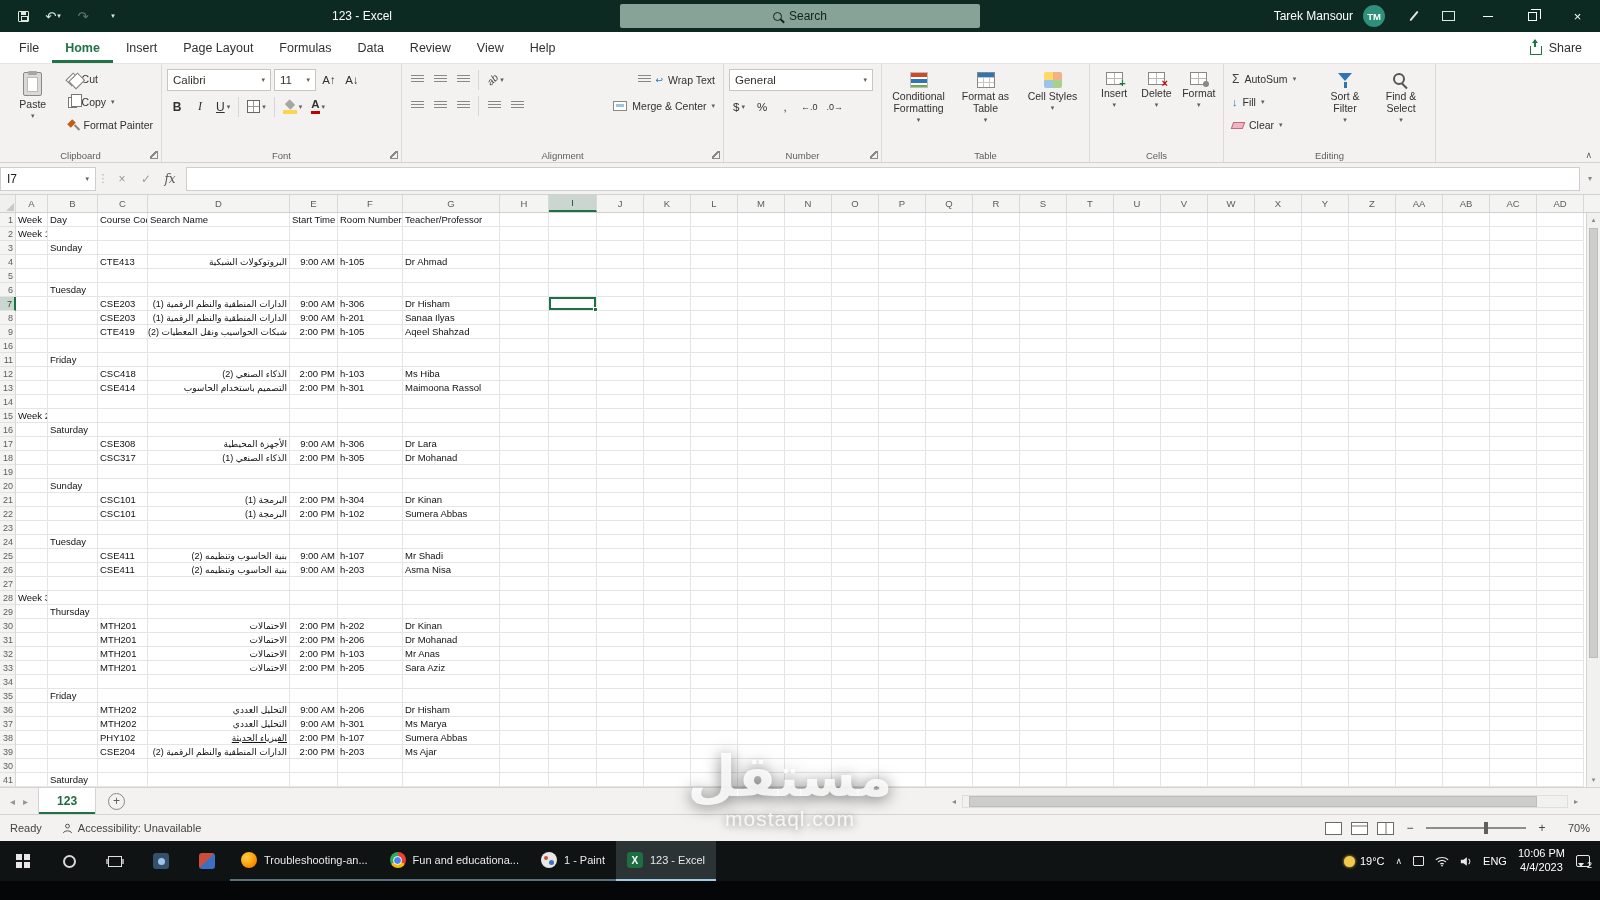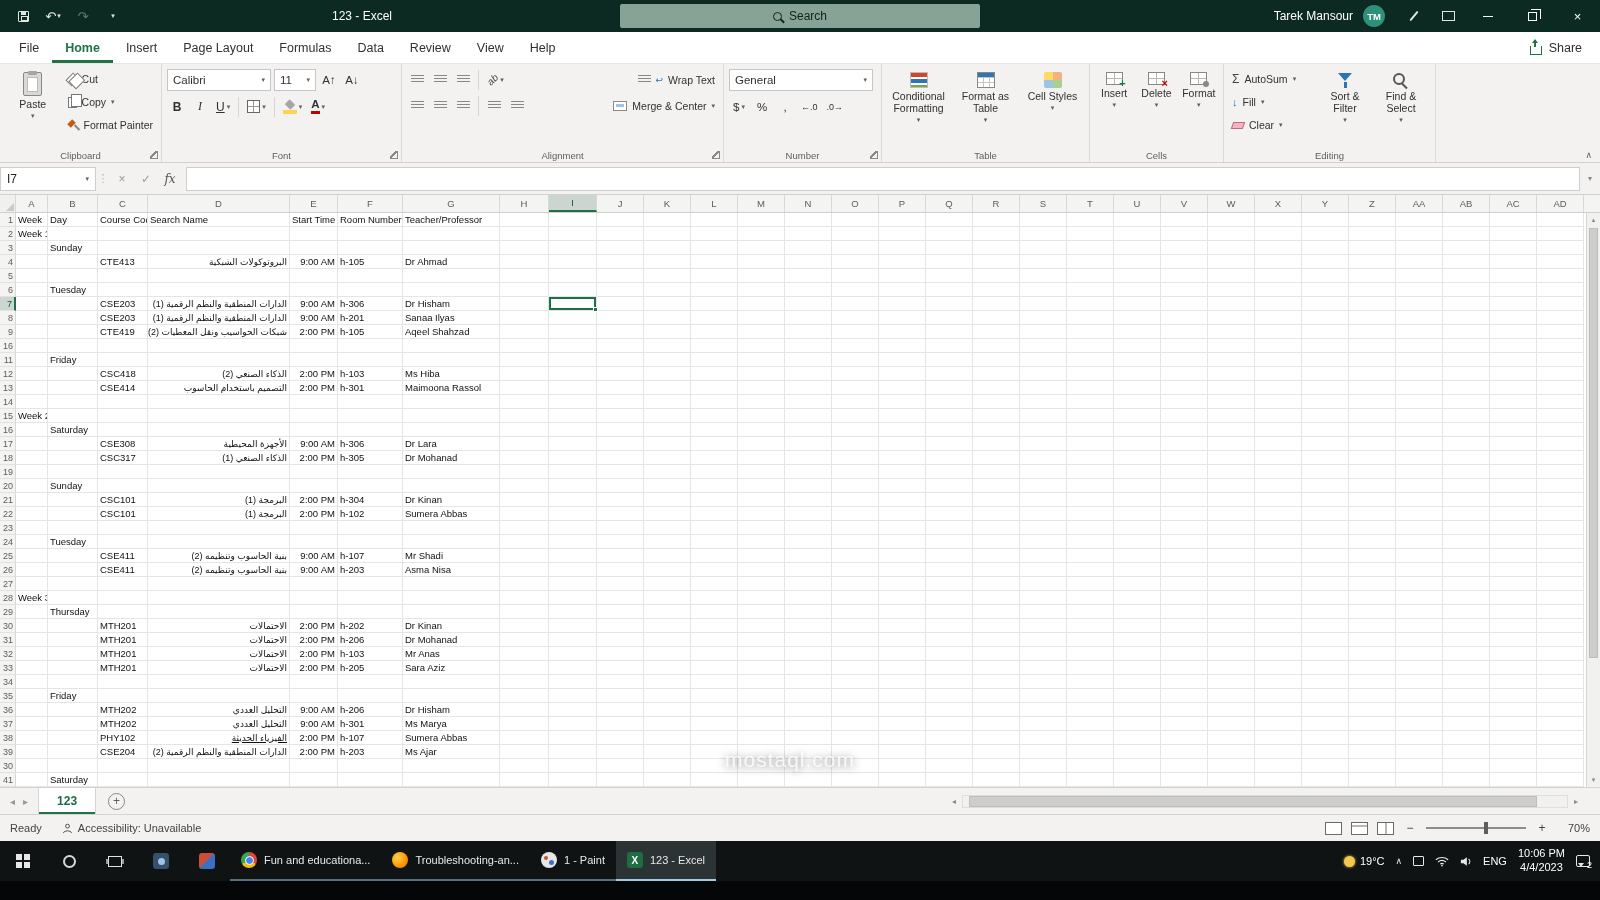--- a/index.html
+++ b/index.html
@@ -1968,26 +1968,26 @@
         <span class="taskview"></span>
       </div>
     <div class="tbtn">
         <span class="pin1"></span>
       </div>
     <div class="tbtn">
         <span class="pin2"></span>
       </div>
     <div class="taskapps" id="taskApps">
         <div class="tapp">
+          <span class="ticon ic-firefox"></span>
+          <span class="tlabel">Troubleshooting-an...</span>
+        </div>
+        <div class="tapp">
           <span class="ticon ic-chrome"></span>
           <span class="tlabel">Fun and educationa...</span>
-        </div>
-        <div class="tapp">
-          <span class="ticon ic-firefox"></span>
-          <span class="tlabel">Troubleshooting-an...</span>
         </div>
         <div class="tapp">
           <span class="ticon ic-paint"></span>
           <span class="tlabel">1 - Paint</span>
         </div>
         <div class="tapp active">
           <span class="ticon ic-excel">X</span>
           <span class="tlabel">123 - Excel</span>
         </div>
       </div>
@@ -2018,15 +2018,16 @@
         <div>4/4/2023</div>
       </span>
       <span class="action">
           <span class="badge">2</span>
         </span>
     </div>
   </div>
   <div class="bottomstrip"></div>
 
   <div class="watermark">
+    <div class="wm-ar">مستقل</div>
     <div class="wm-en">mostaql.com</div>
   </div>
 </div>
 
 </body></html>

